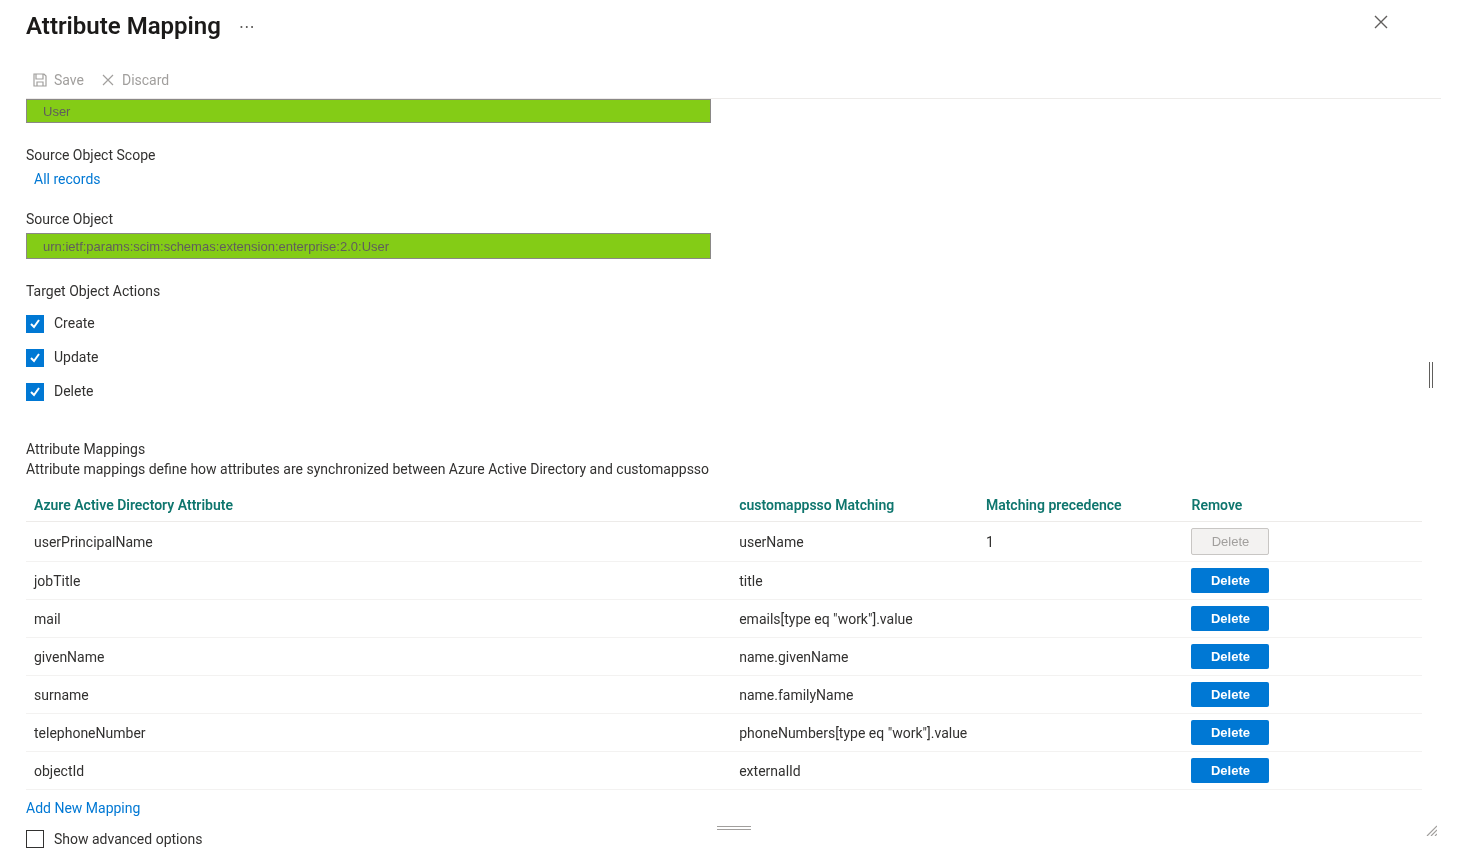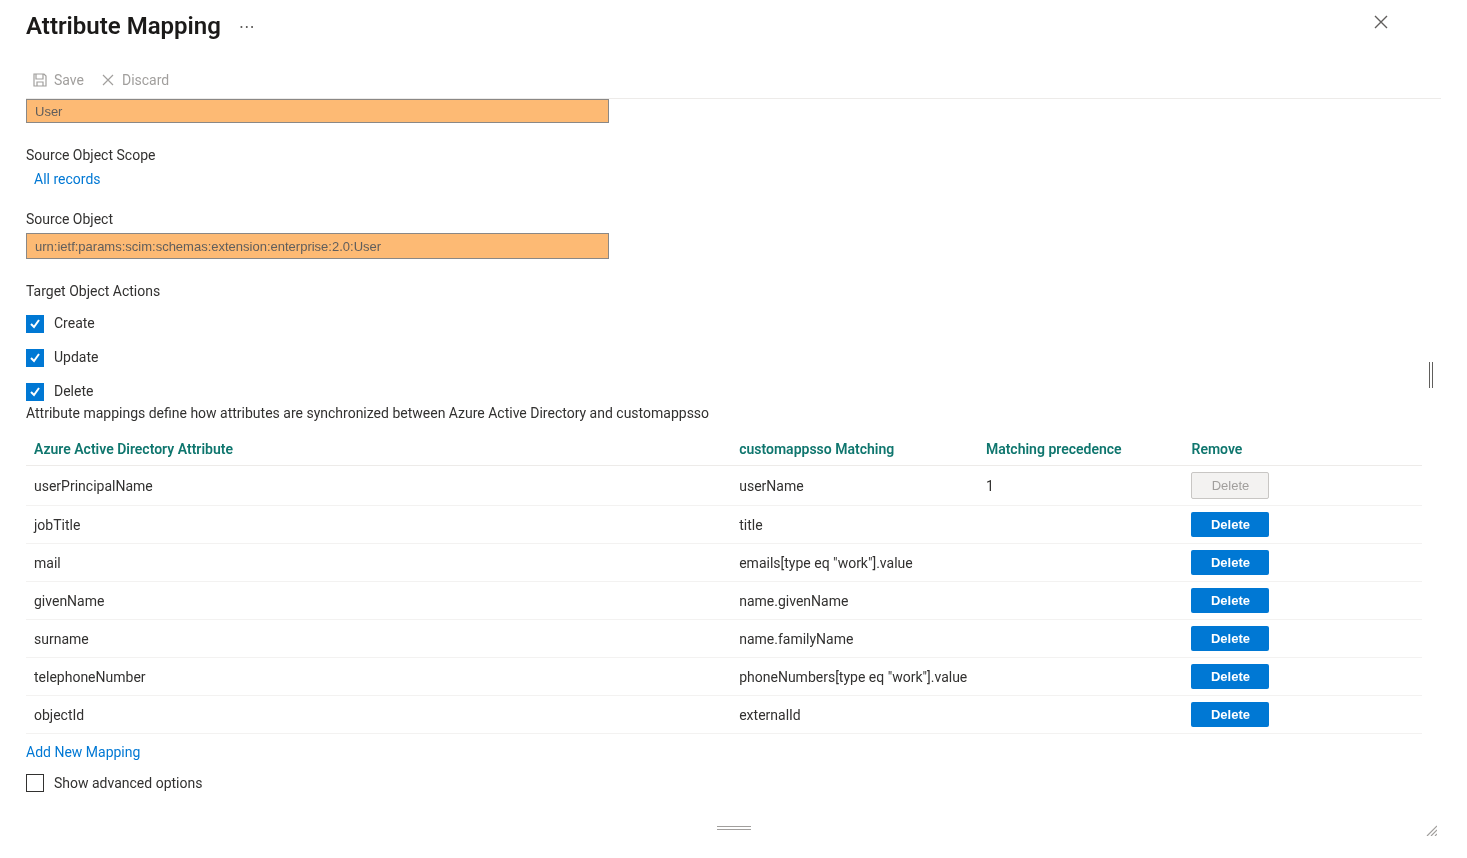--- a/index.html
+++ b/index.html
@@ -65,27 +65,27 @@
     }
     .cmdbtn svg { width: 16px; height: 16px; stroke: #a19f9d; fill: none; stroke-width: 1.2; }
 
     .content {
       padding: 0 0 0 0;
       margin-top: 0;
       width: 1396px;
     }
 
     .ro-input {
-      width: 583px;
+      width: 685px;
       height: 24px;
       border: 1px solid #8a8886;
-      background: #fdba74;
+      background: #84cc16;
       color: #605e5c;
       font-size: 13px;
-      padding: 2px 8px;
+      padding: 2px 16px;
     }
     .ro-input.tall { height: 26px; }
 
     .section-lbl {
       font-size: 14px;
       color: #323130;
       margin-top: 24px;
     }
     .link {
       color: #0078d4;
@@ -263,20 +263,21 @@
     </div>
     <div class="chk-row">
       <span class="chk checked">
         <svg viewBox="0 0 12 12">
             <path d="M2 6l3 3 5-7"></path>
           </svg>
       </span>
       <span class="chk-label">Delete</span>
     </div>
 
+    <div class="section-lbl" style="margin-top:40px">Attribute Mappings</div>
     <div class="am-desc">Attribute mappings define how attributes are synchronized between Azure Active Directory and customappsso</div>
 
     <table class="map">
       <colgroup>
         <col class="col-aad">
           <col class="col-target">
           <col class="col-prec">
           <col class="col-remove">
       </colgroup>
       <thead>

